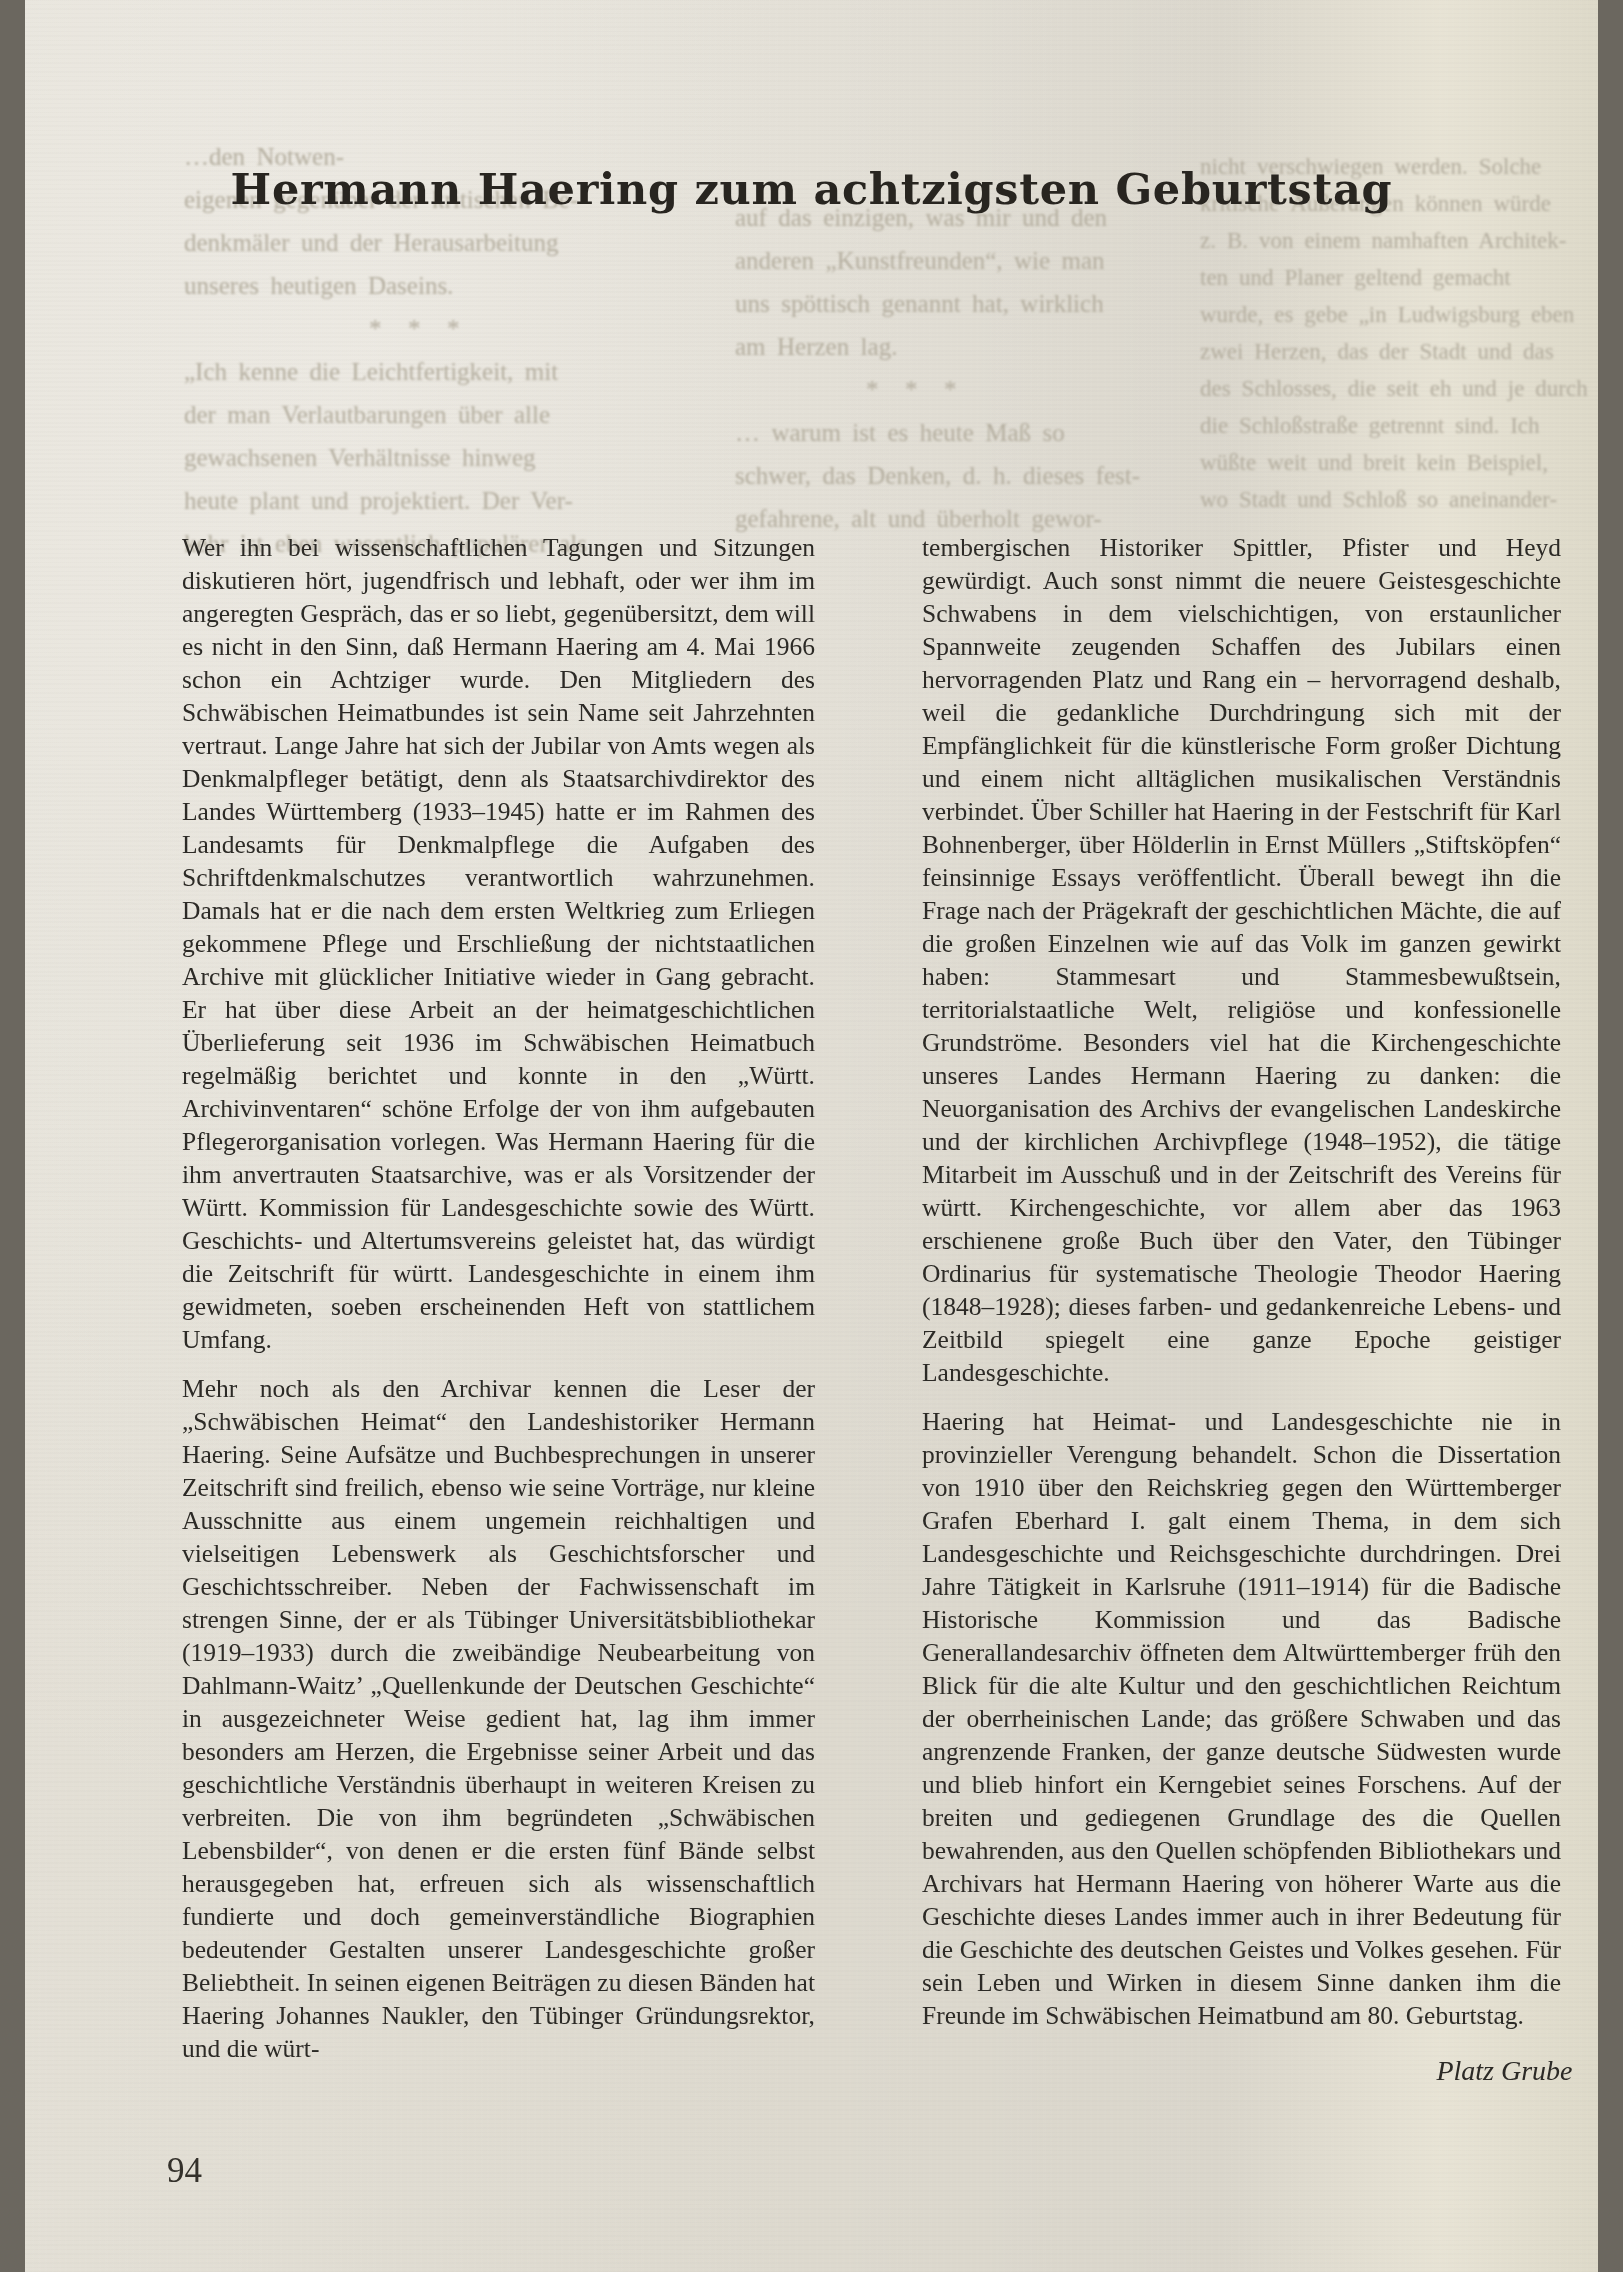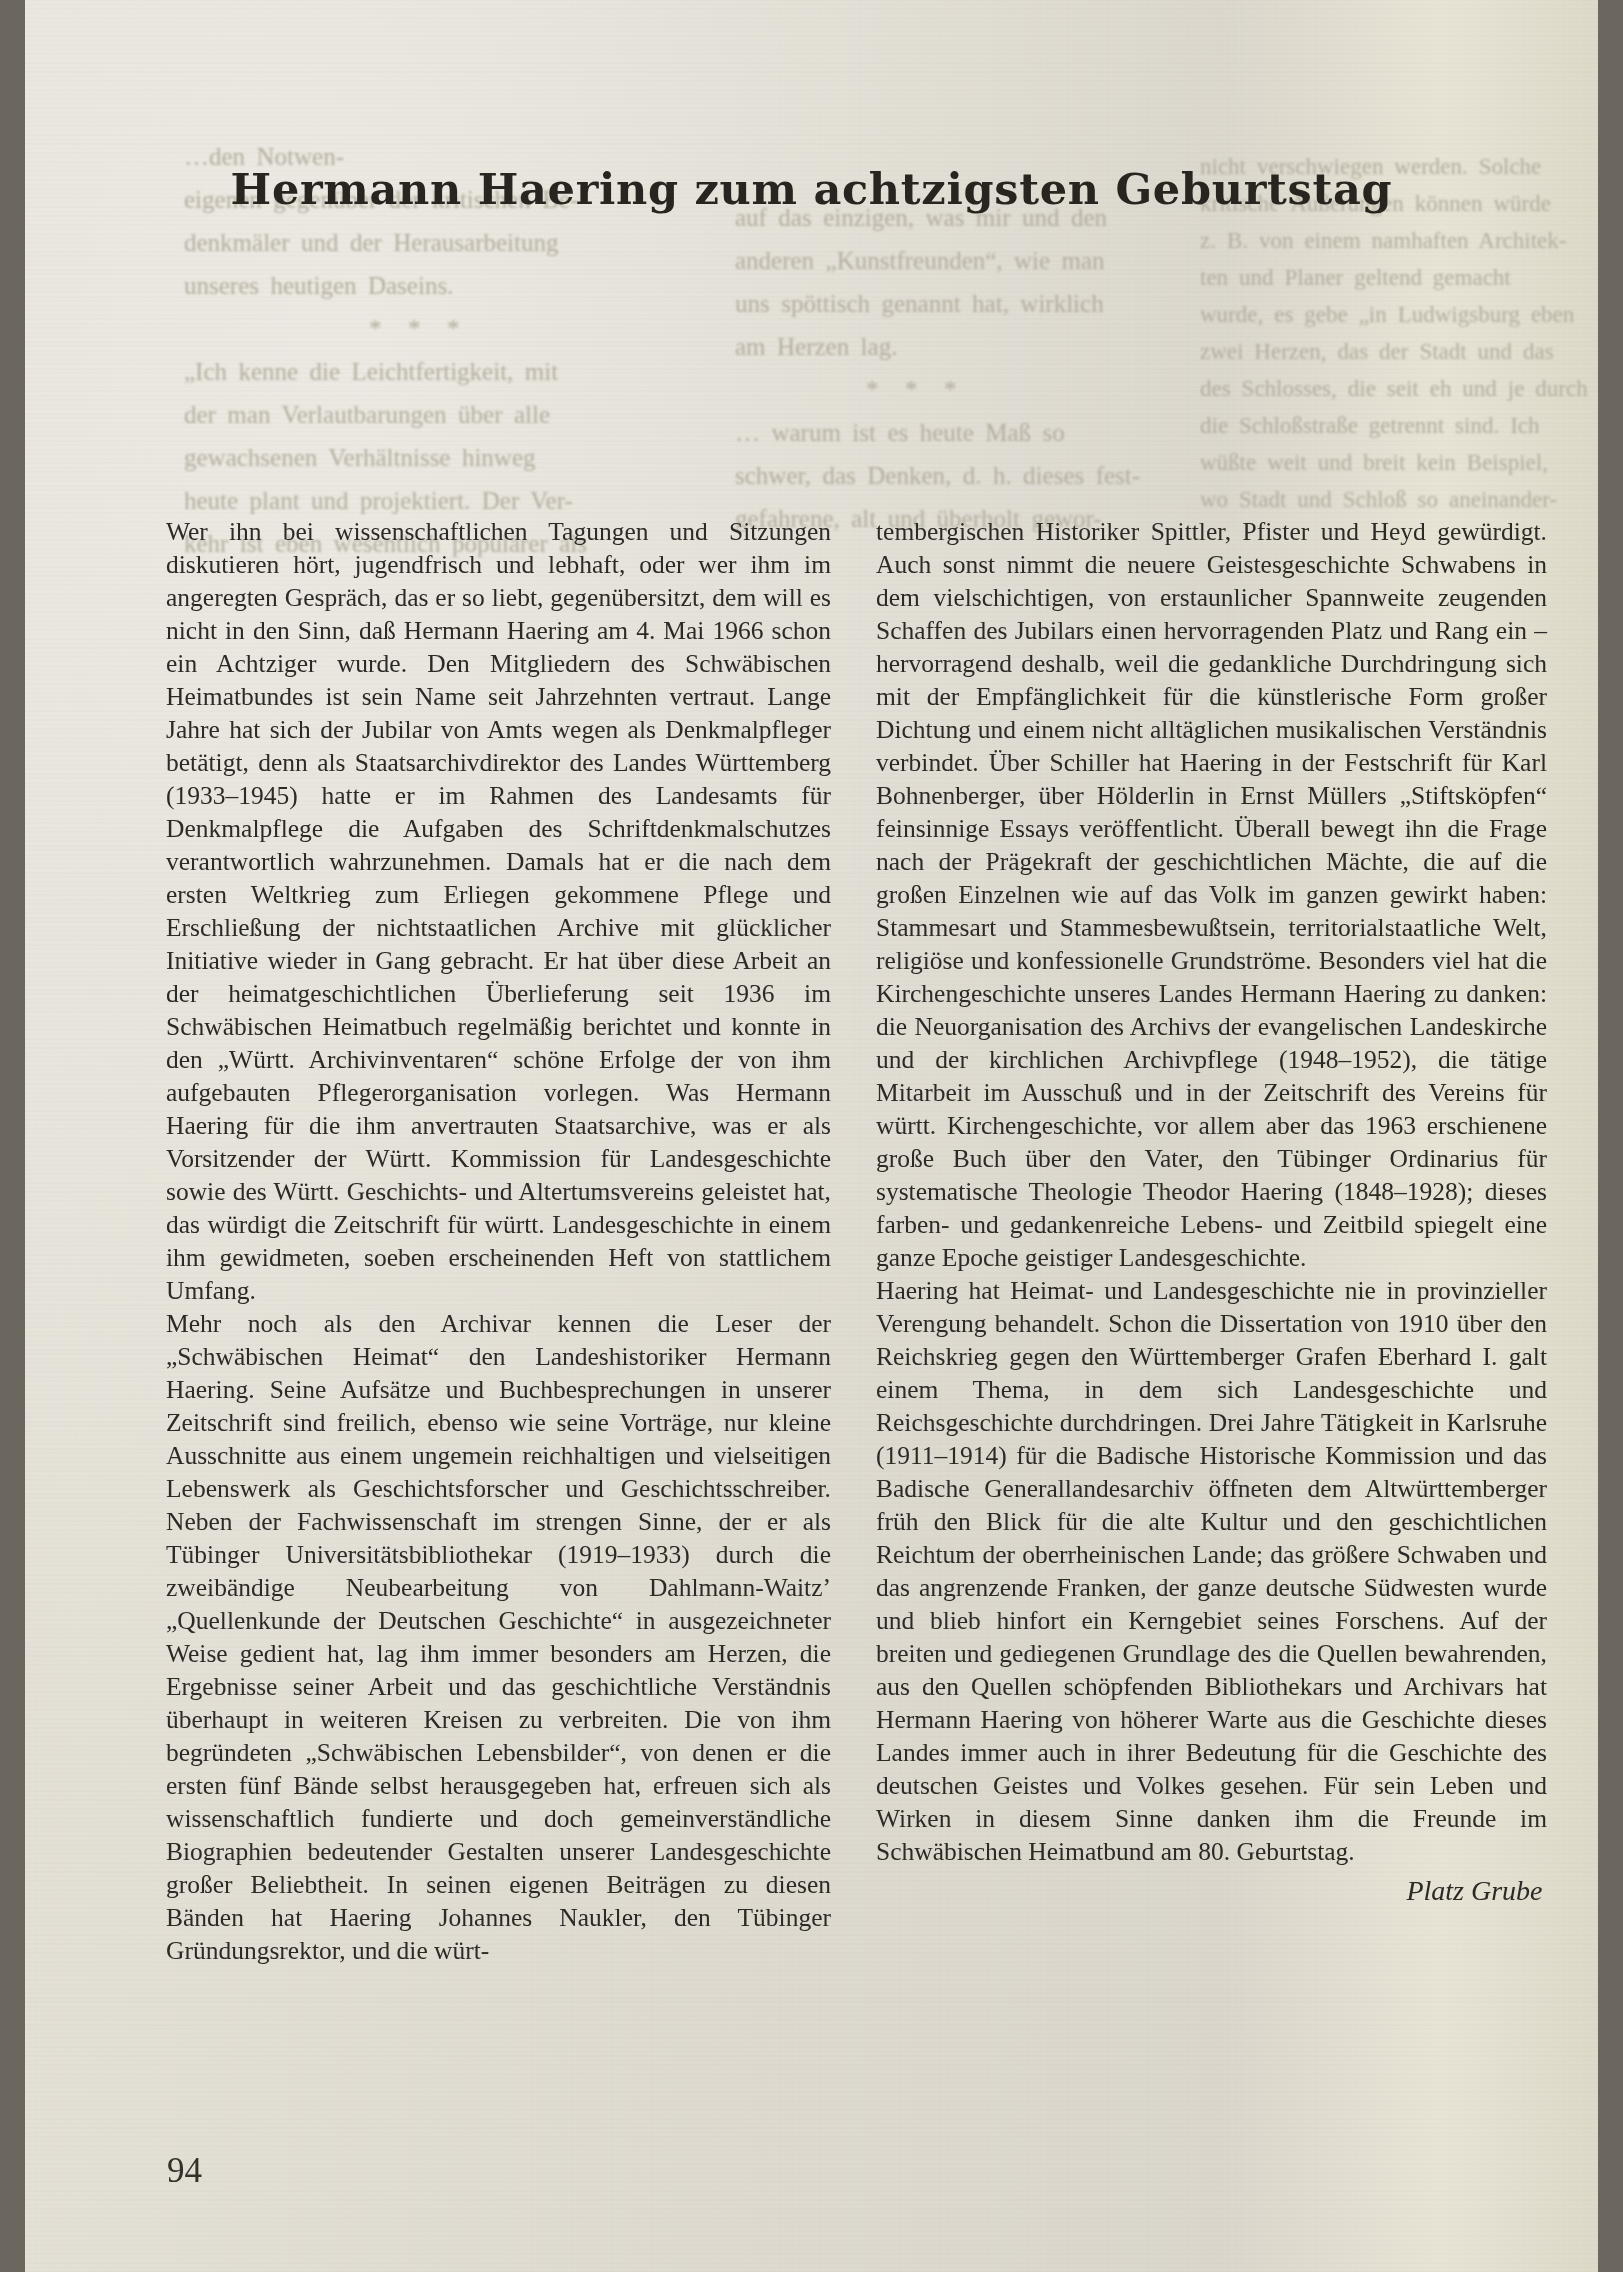--- a/index.html
+++ b/index.html
@@ -36,23 +36,23 @@
     color:#282520;
     z-index:3;
   }
   .col{
     position:absolute;top:515px;width:665px;
     font-size:25.5px;line-height:33px;
     text-align:justify;
     z-index:3;
     color:var(--ink);
   }
-  .col p{margin:0;padding:0;}
+  .col p{margin:16px;padding:0;}
   .col-left{left:141px;}
-  .col-right{left:851px;width:671px;}
+  .col-right{left:881px;width:671px;}
   .signature{
     text-align:right;
     font-style:italic;
     font-size:28px;
     padding-top:6px;
     padding-right:4.5px;
   }
   .pagenum{
     position:absolute;left:142px;top:2151px;
     font-size:35px;color:#34312b;

